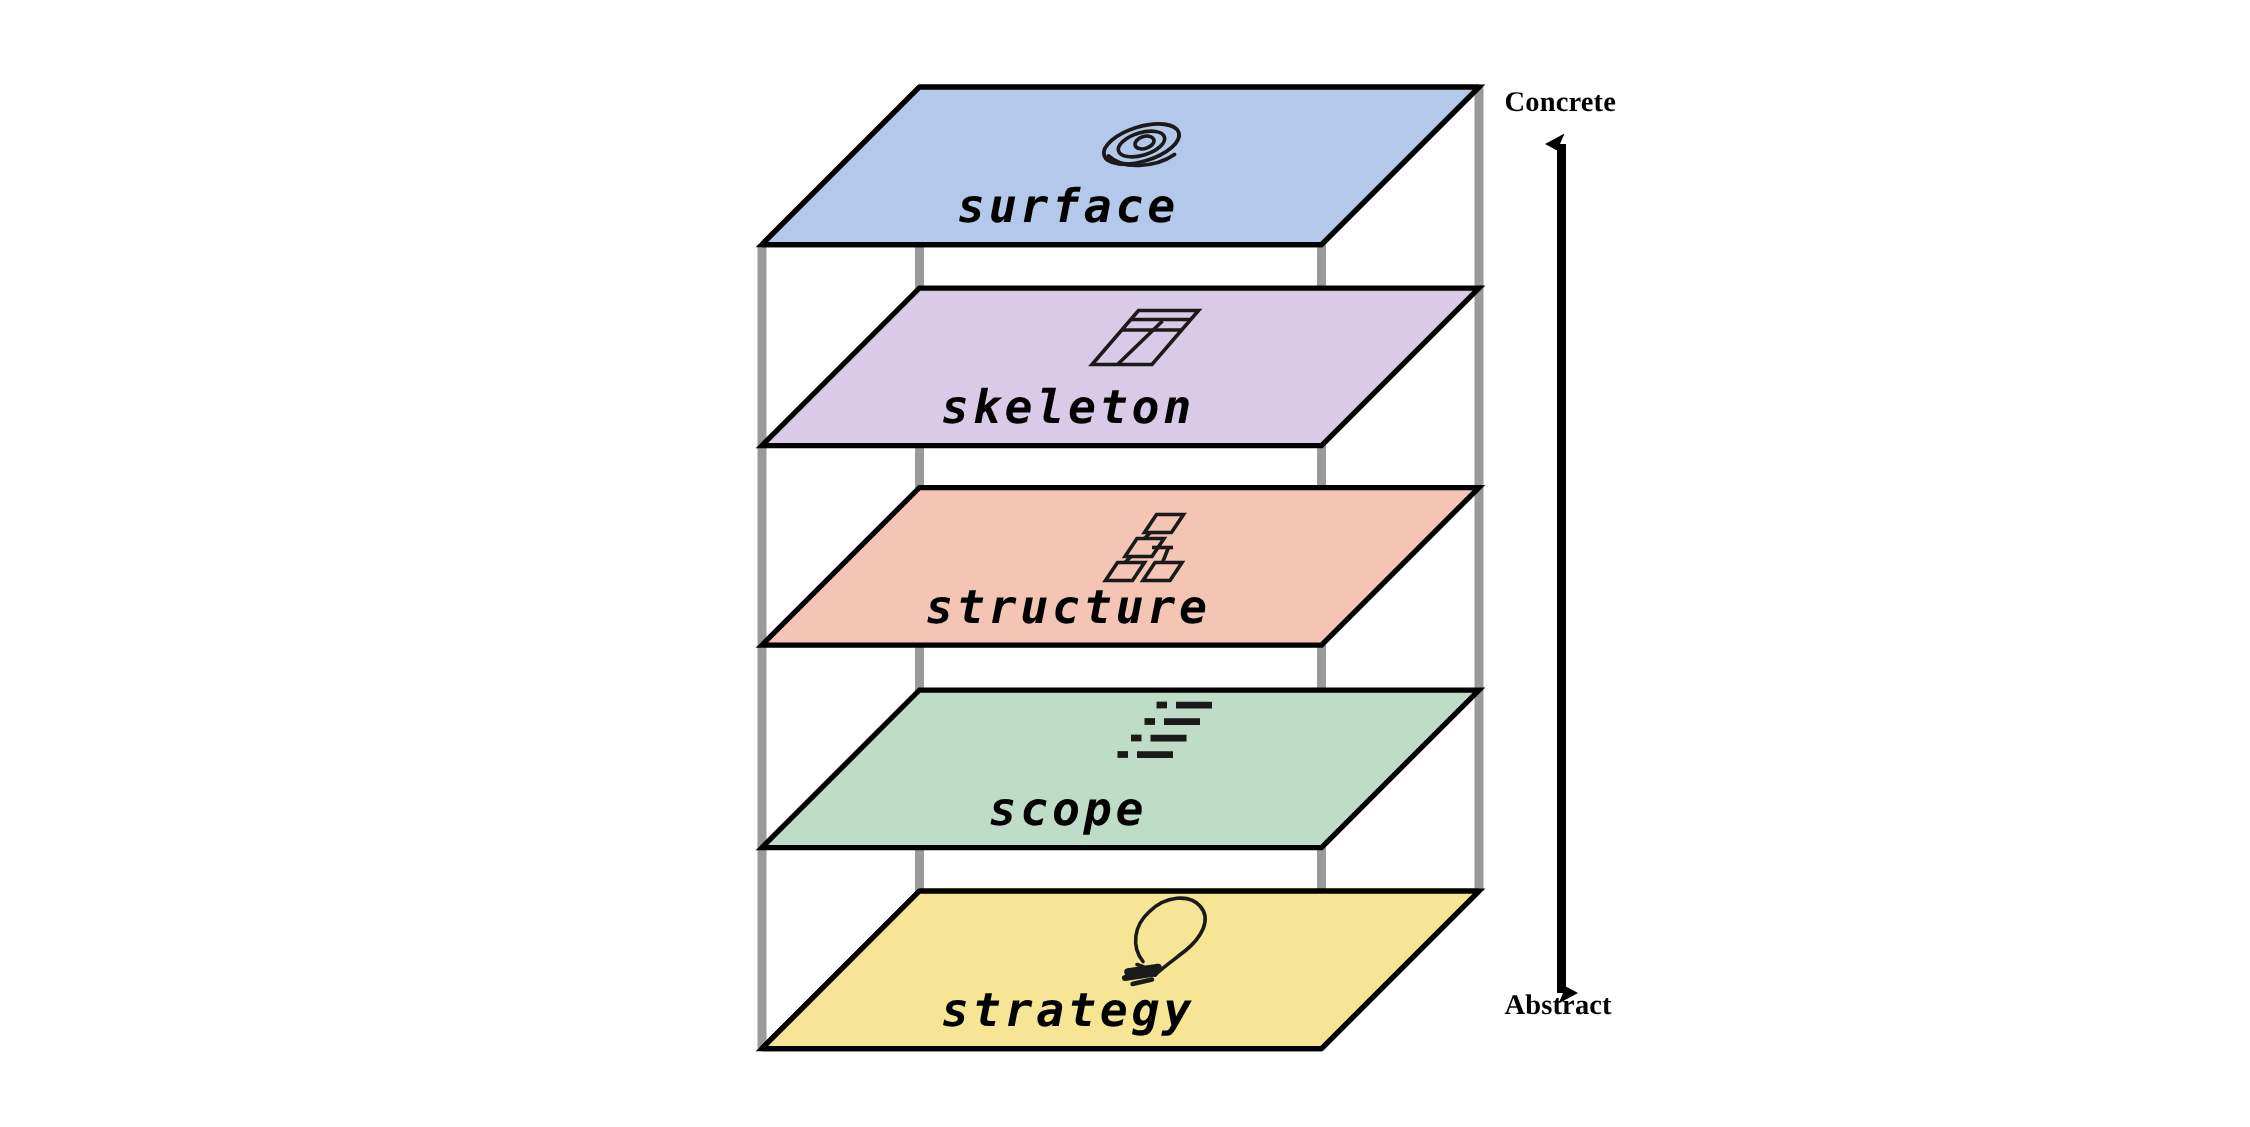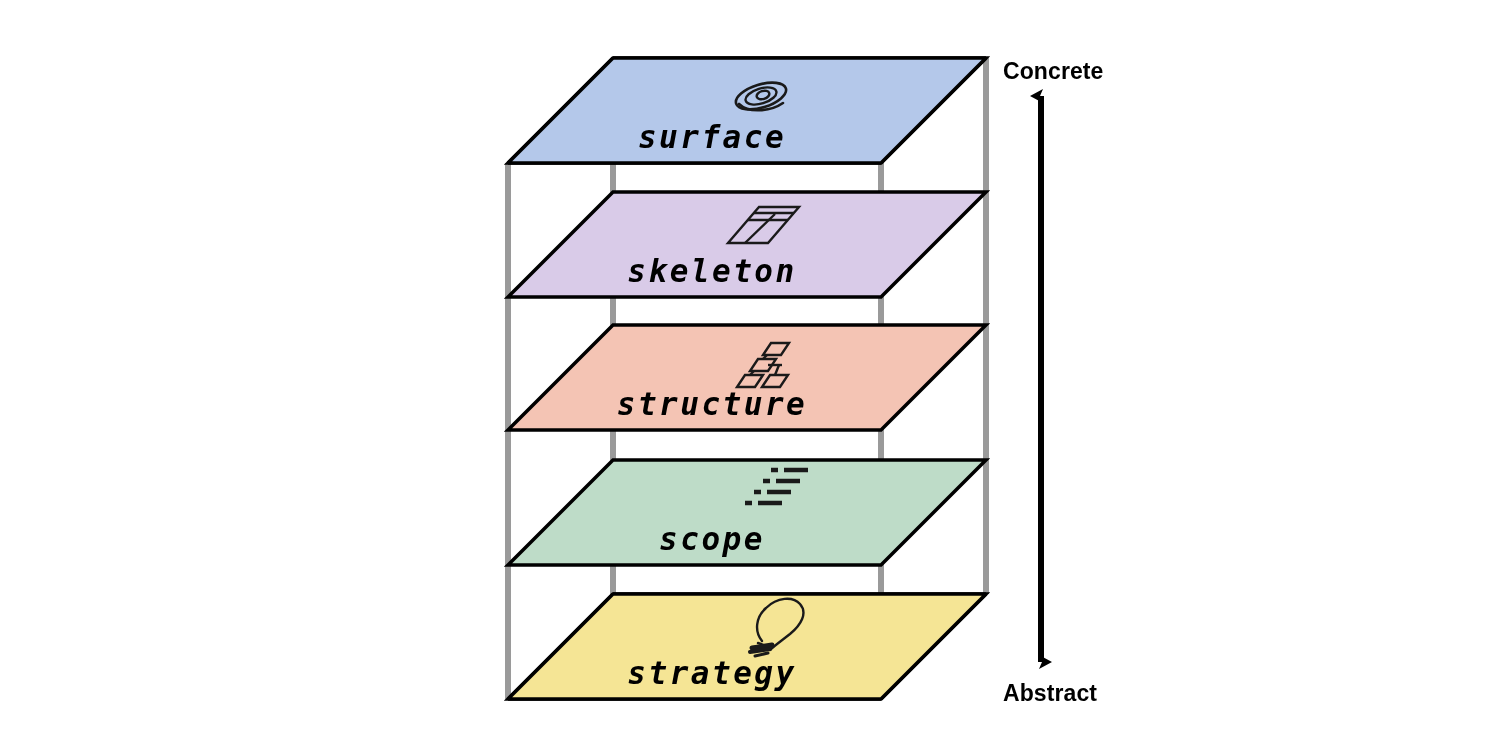--- a/index.html
+++ b/index.html
@@ -22,34 +22,34 @@
   .diagram-svg {
     position: absolute;
     left: 0;
     top: 0;
     width: 1500px;
     height: 751px;
     display: block;
   }
   .axis-label {
     position: absolute;
-    font-family: Liberation Sans, sans-serif;
+    font-family: Liberation Serif, serif;
     font-weight: bold;
-    font-size: 23px;
+    font-size: 19px;
     color: #000000;
     letter-spacing: 0.1px;
     white-space: nowrap;
   }
   #label-concrete {
     left: 1003px;
     top: 58px;
   }
   #label-abstract {
     left: 1003px;
-    top: 680px;
+    top: 660px;
   }
   .plane-label {
     font-family: "DejaVu Sans Mono", "Liberation Mono", monospace;
     font-weight: bold;
     font-style: italic;
     font-size: 31px;
     letter-spacing: 2.5px;
     fill: #000000;
     text-anchor: middle;
     paint-order: stroke;

